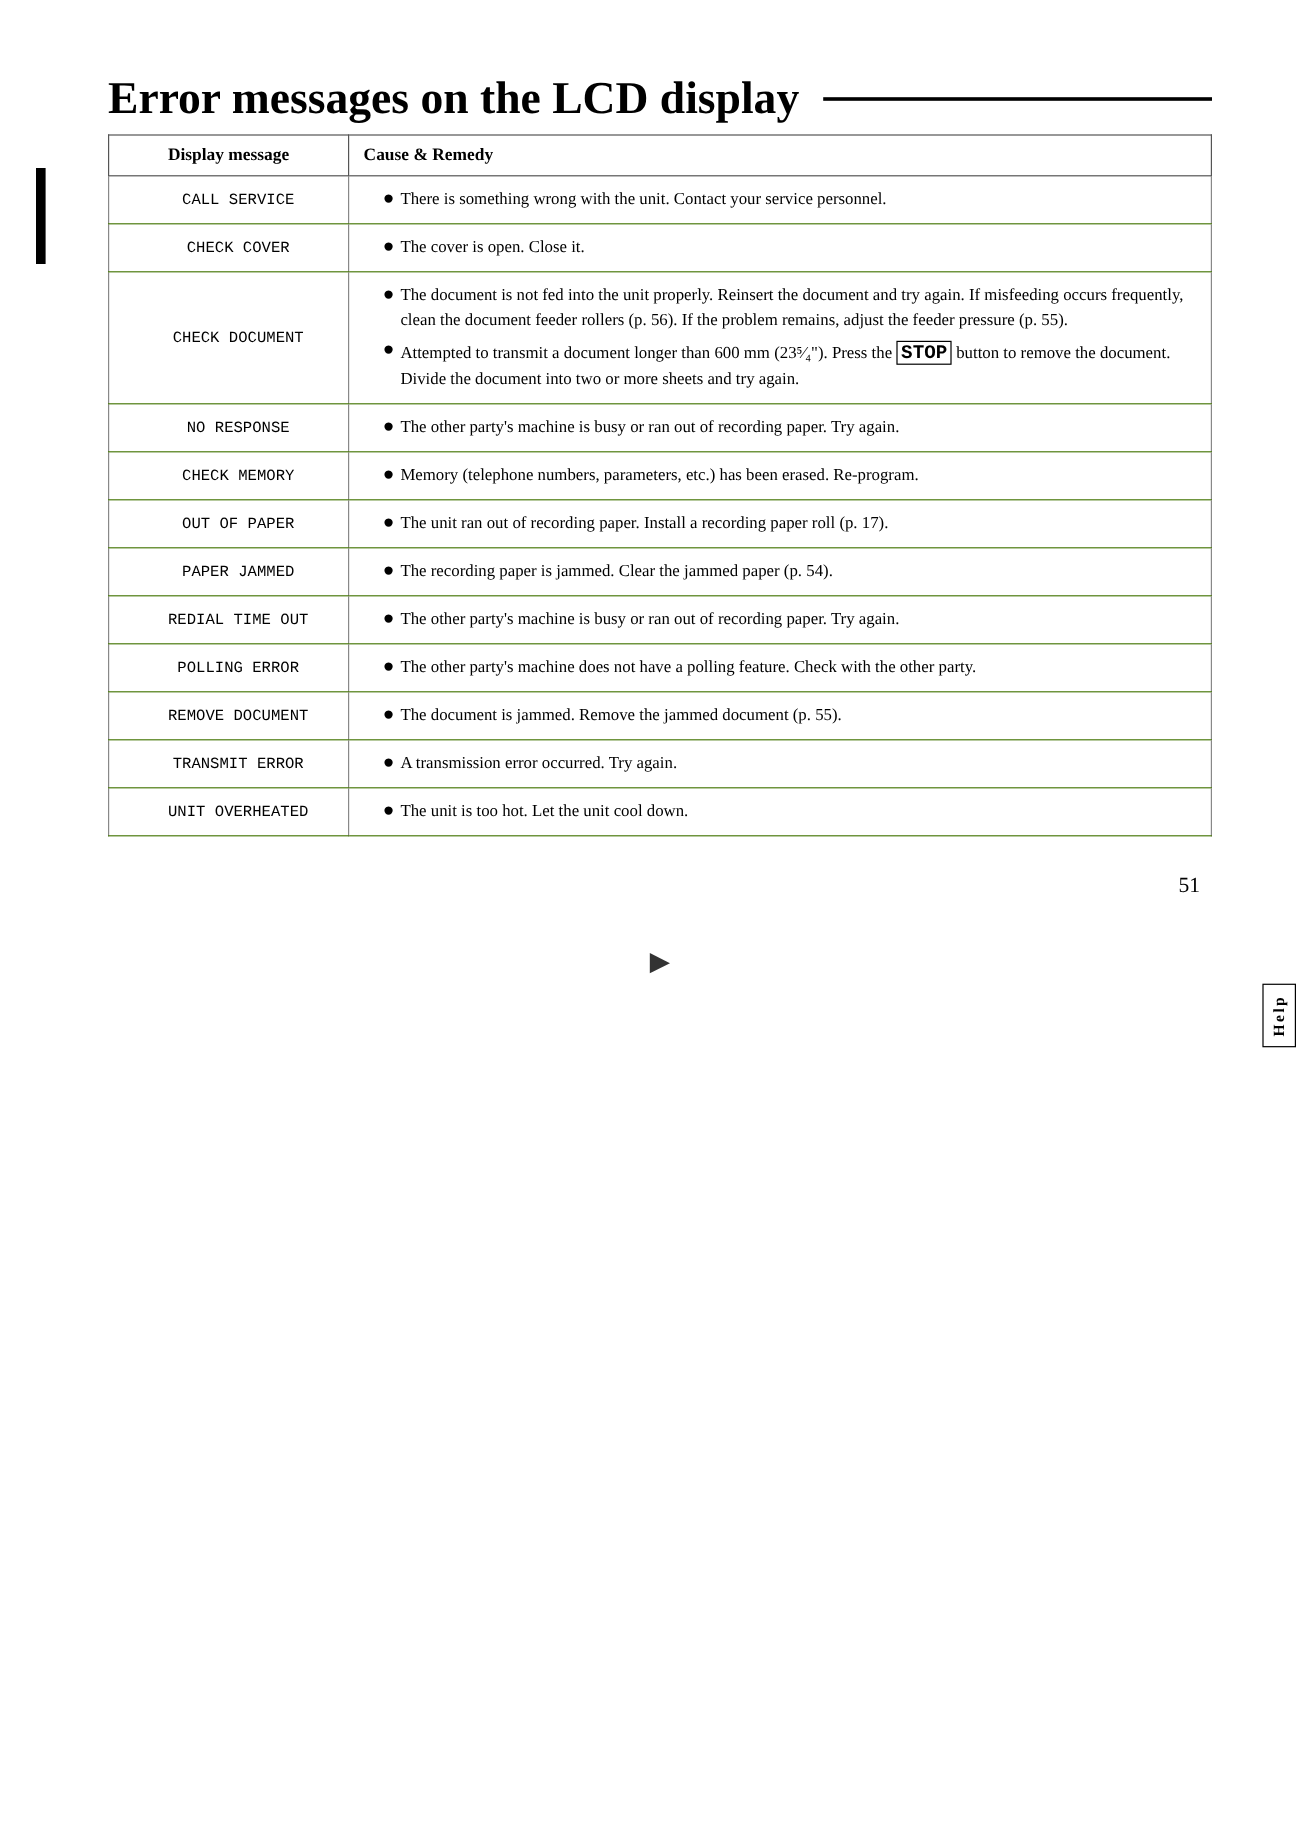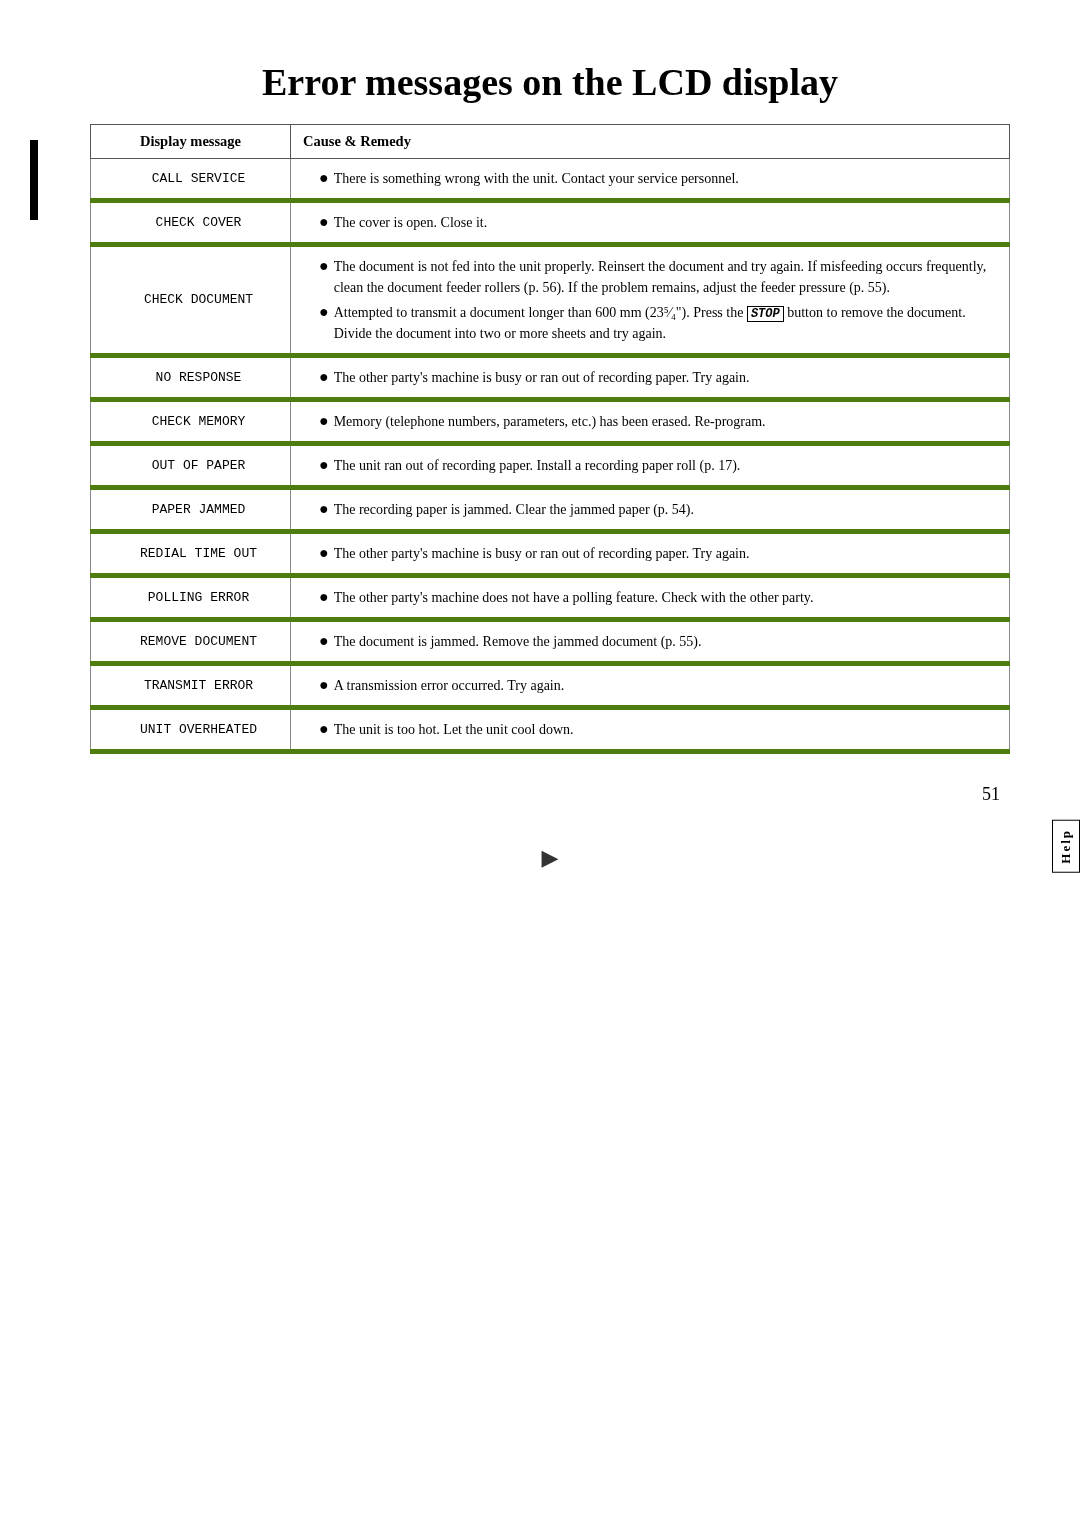--- a/index.html
+++ b/index.html
@@ -38,21 +38,20 @@
     }
 
     
     .page-title {
       font-size: 38px;
       font-weight: bold;
       margin-bottom: 8px;
       display: flex;
       align-items: center;
       gap: 12px;
-      flex-direction: column;
     }
 
     .title-underline {
       flex: 1;
       height: 3px;
       background: #000;
       margin-left: 8px;
     }
 
     
@@ -93,21 +92,21 @@
     .error-table td:first-child {
       font-family: 'Courier New', Courier, monospace;
       font-size: 13px;
       text-align: center;
       vertical-align: middle;
       white-space: nowrap;
     }
 
     .error-table tr td {
       border-top: 1px solid #aaa;
-      border-bottom: 5px solid #4d7c0f;
+      border-bottom: 1px solid #4d7c0f;
       padding-left: 28px;
     }
 
     .bullet-item {
       display: flex;
       align-items: flex-start;
       gap: 5px;
       margin-bottom: 4px;
     }
 
@@ -123,23 +122,22 @@
 
     .bullet-text {
       line-height: 1.5;
     }
 
     .stop-box {
       display: inline;
       border: 1px solid #000;
       padding: 0 3px;
       font-family: 'Courier New', Courier, monospace;
-      font-size: 12px;
+      font-size: 16px;
       font-weight: bold;
-      font-style: italic;
     }
 
     
     .side-tab {
       position: absolute;
       right: 0;
       top: 820px;
       writing-mode: vertical-rl;
       transform: rotate(180deg);
       background: #fff;

